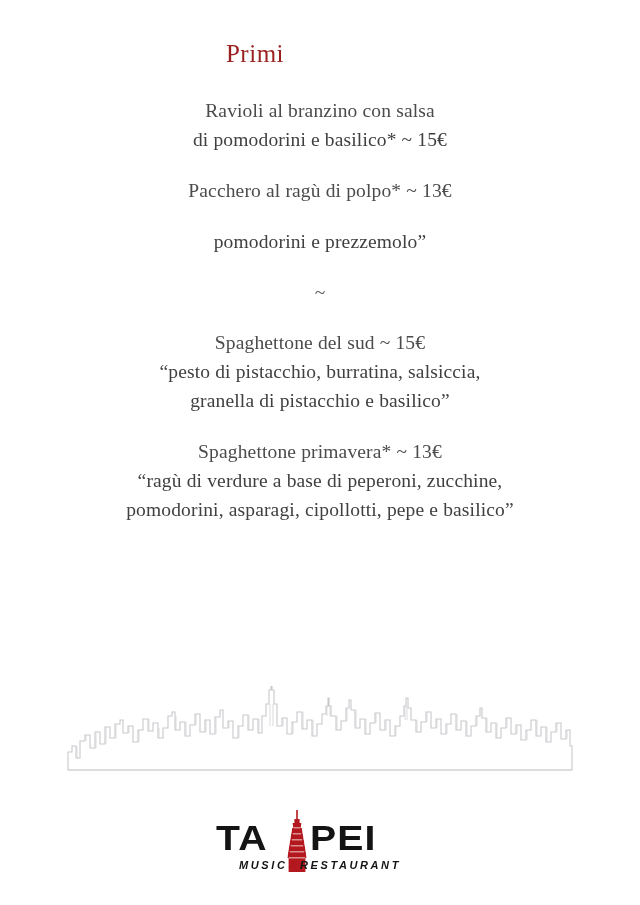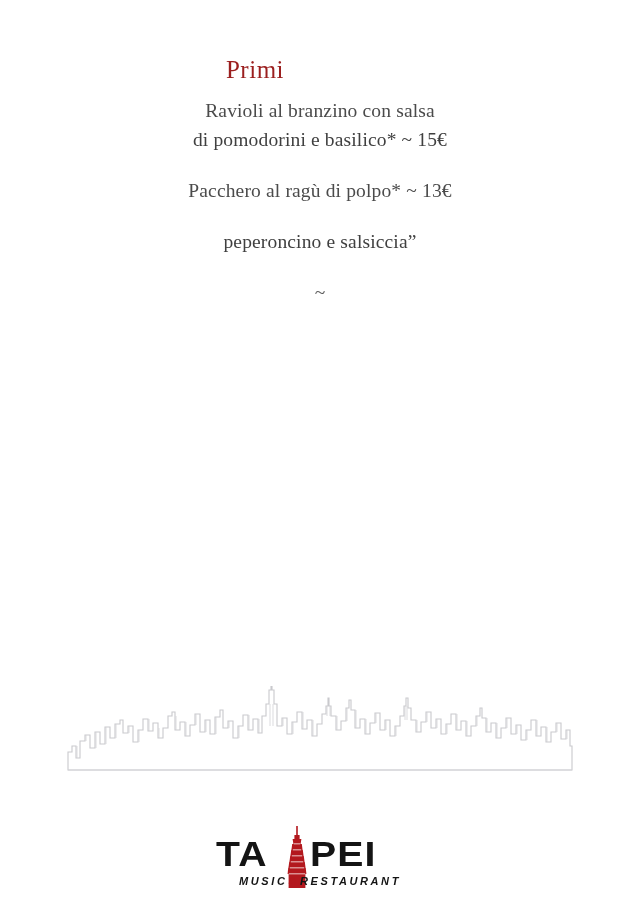--- a/index.html
+++ b/index.html
@@ -20,21 +20,20 @@
   .menu-title {
     position: absolute;
     top: 40px;
     left: 0;
     width: 510px;
     text-align: center;
     color: #9b1f1f;
     font-size: 25px;
     letter-spacing: 0.5px;
     font-family: "Liberation Serif", "DejaVu Serif", serif;
-    margin-top: 16px;
   }
 
   
   .menu-body {
     position: absolute;
     top: 96px;
     left: 0;
     width: 640px;
     text-align: center;
     color: #4a4a4a;
@@ -82,21 +81,21 @@
     position: absolute;
     left: 0;
     top: 818px;
     width: 640px;
     height: 66px;
   }
   .logo-inner {
     position: relative;
     width: 212px;
     height: 66px;
-    margin: 16px auto;
+    margin: 0 auto;
   }
   .logo-word {
     position: absolute;
     top: 0;
     left: 0;
     width: 212px;
     height: 40px;
   }
   .logo-letters {
     position: absolute;
@@ -164,24 +163,34 @@
 
   <div class="menu-body">
       <div class="menu-group">
         <span class="menu-line">Ravioli al branzino con salsa</span>
         <span class="menu-line desc">di pomodorini e basilico* ~ 15€</span>
       </div>
       <div class="menu-group">
         <span class="menu-line">Pacchero al ragù di polpo* ~ 13€</span>
       </div>
       <div class="menu-group">
-        <span class="menu-line desc">peperoncino e salsiccia”</span>
+        <span class="menu-line desc">pomodorini e prezzemolo”</span>
       </div>
       <div class="menu-group separator-group">
         <span class="separator">~</span>
+      </div>
+      <div class="menu-group">
+        <span class="menu-line">Spaghettone del sud ~ 15€</span>
+        <span class="menu-line desc">“pesto di pistacchio, burratina, salsiccia,</span>
+        <span class="menu-line desc">granella di pistacchio e basilico”</span>
+      </div>
+      <div class="menu-group">
+        <span class="menu-line">Spaghettone primavera* ~ 13€</span>
+        <span class="menu-line desc">“ragù di verdure a base di peperoni, zucchine,</span>
+        <span class="menu-line desc">pomodorini, asparagi, cipollotti, pepe e basilico”</span>
       </div>
     </div>
 
   <div class="skyline">
     <svg viewBox="0 0 508 86" preserveAspectRatio="none" aria-hidden="true">
       <g fill="none" stroke="#c9c9cd" stroke-width="1.1" stroke-linejoin="miter">
         <path d="M2,84 L2,66 L6,66 L6,60 L10,60 L10,72 L14,72 L14,55 L19,55 L19,49
                  L24,49 L24,62 L29,62 L29,46 L34,46 L34,58 L39,58 L39,41 L44,41
                  L44,52 L49,52 L49,38 L54,38 L54,34 L57,34 L57,47 L62,47 L62,40
                  L67,40 L67,56 L72,56 L72,44 L77,44 L77,33 L82,33 L82,45 L87,45

